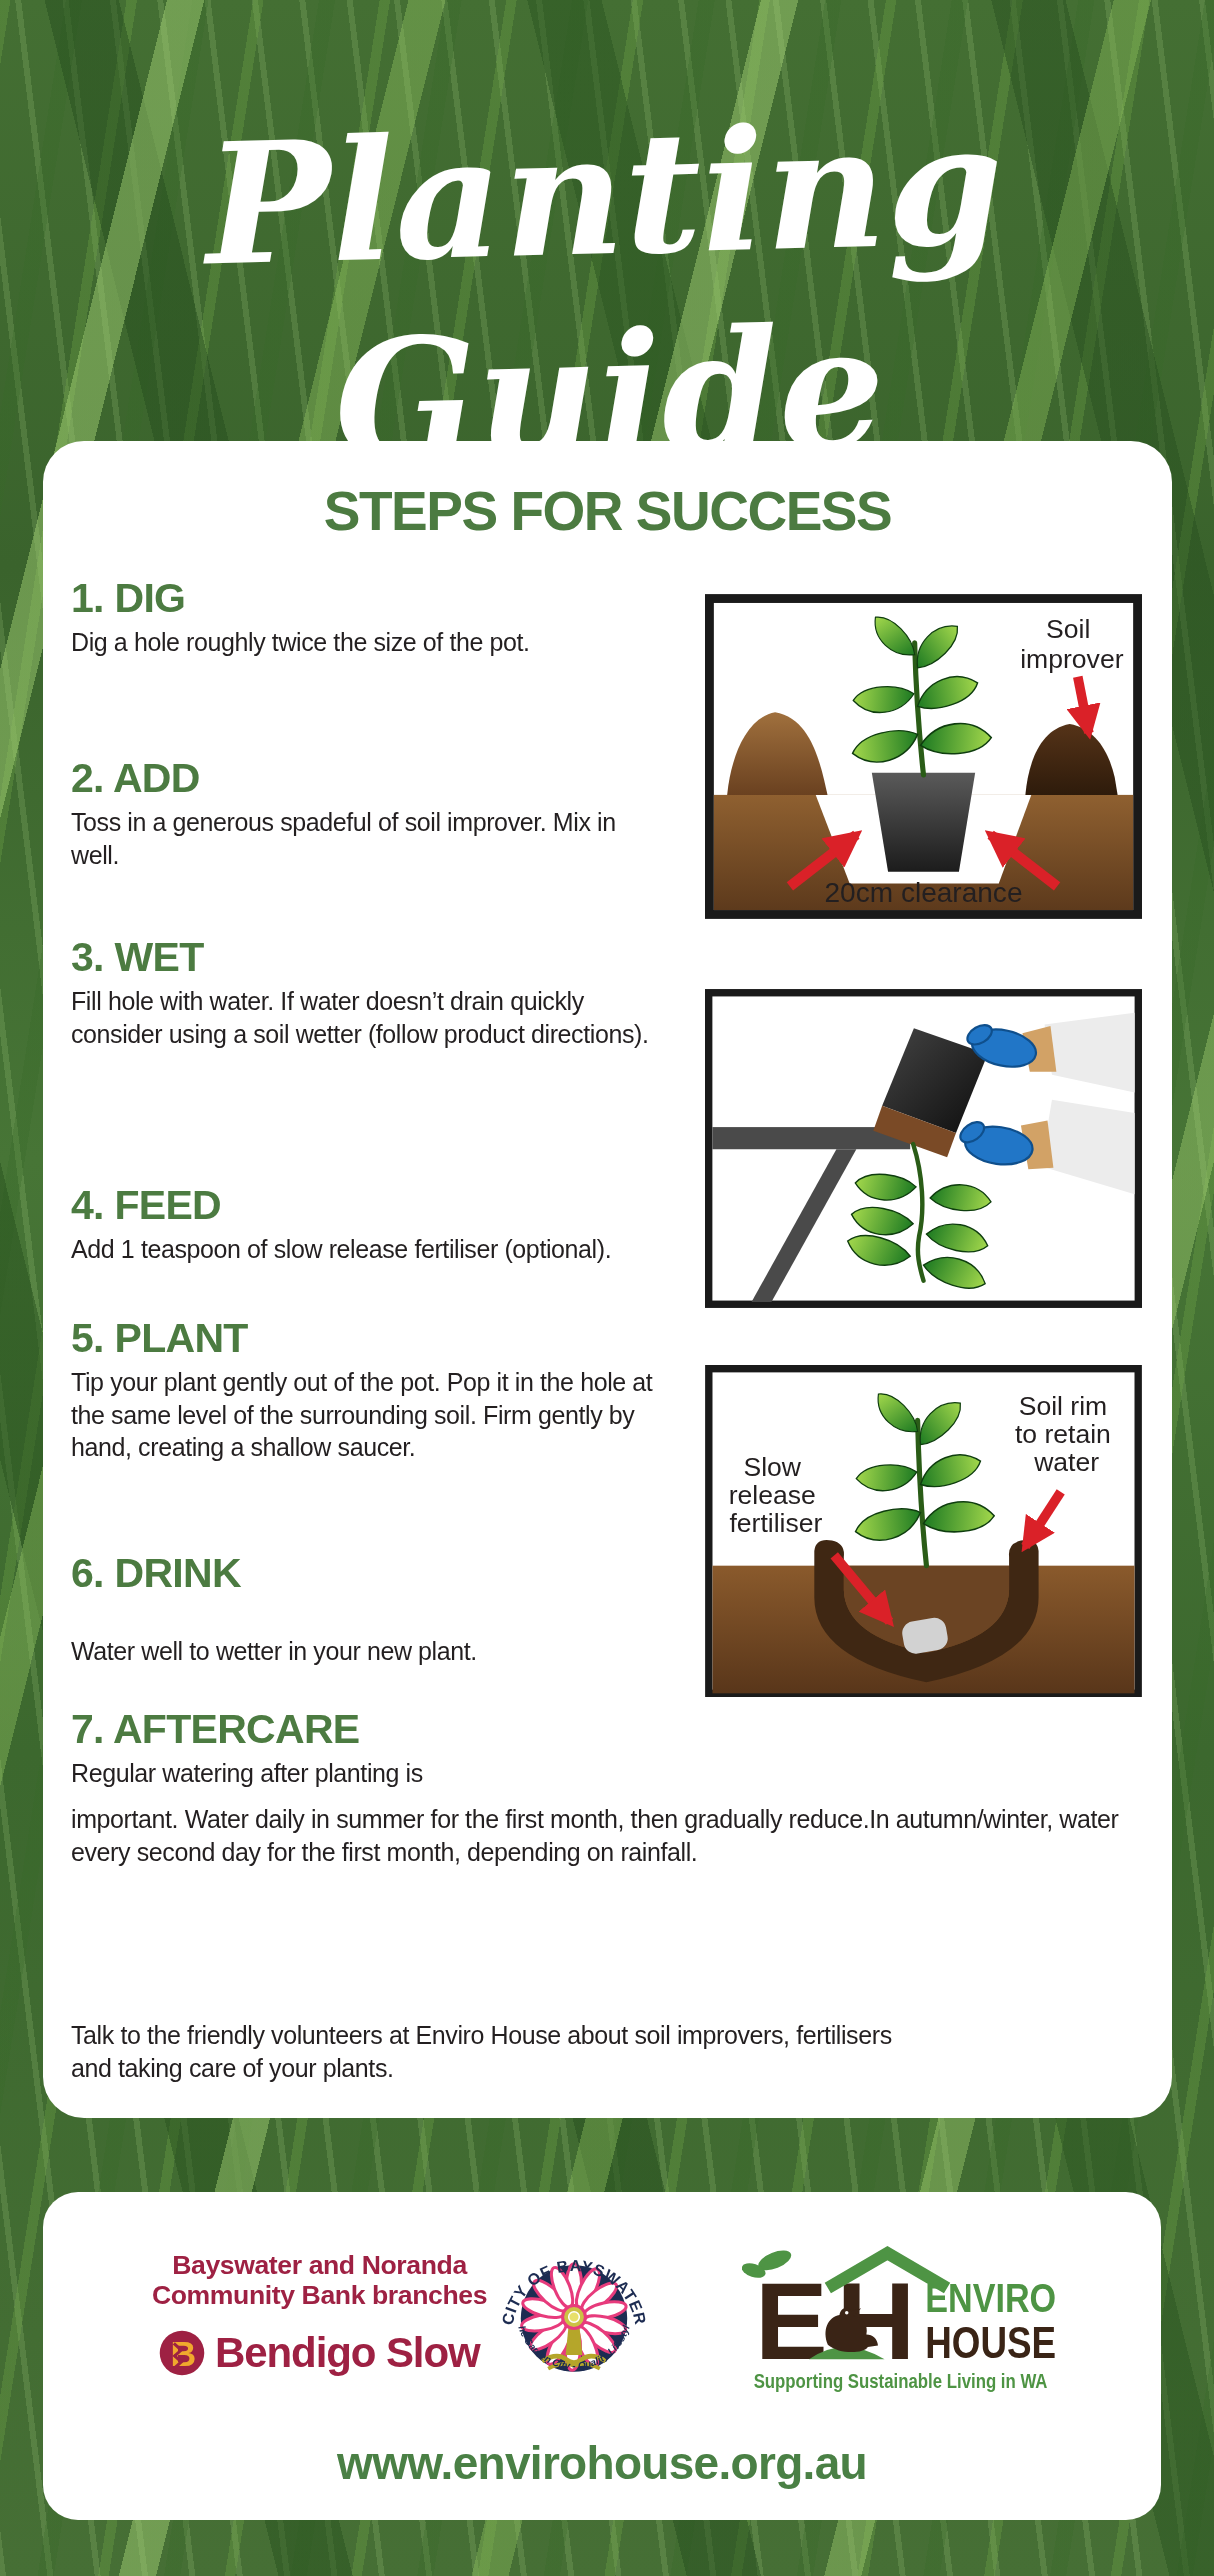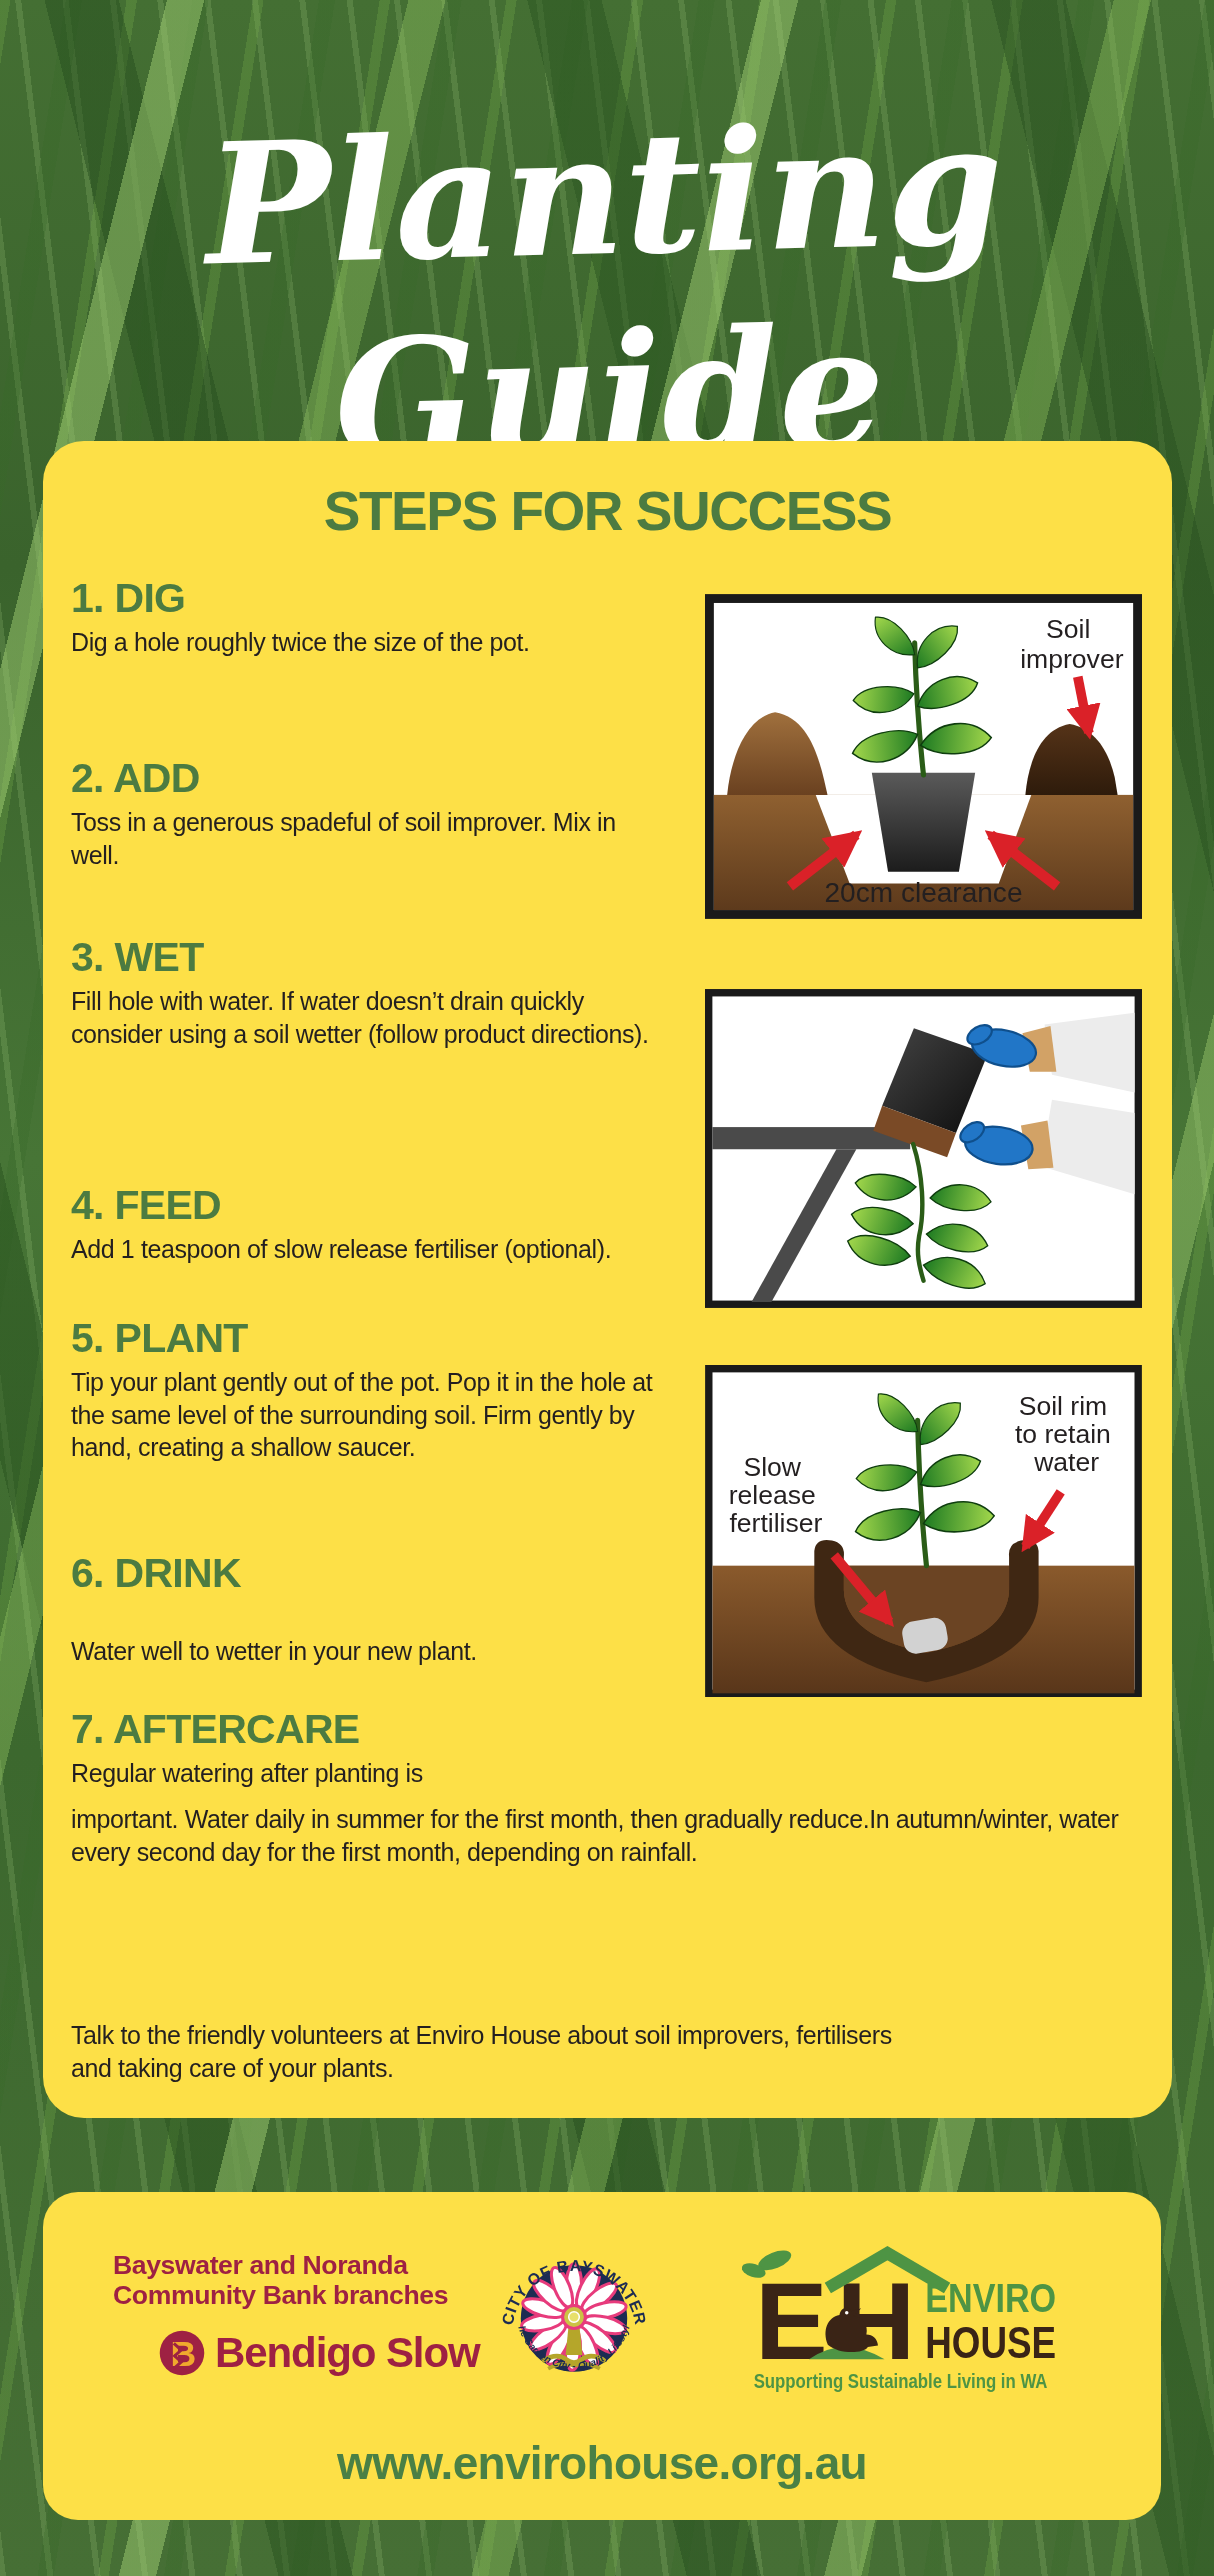--- a/index.html
+++ b/index.html
@@ -17,32 +17,32 @@
         transparent 67% 88%, rgba(38,78,30,.45) 88% 92%, transparent 92%),
       repeating-linear-gradient(99deg, rgba(120,175,75,.28) 0 10.3px, transparent 10.3px 65px,
         rgba(55,105,40,.3) 65px 81px, transparent 81px 125px),
       repeating-linear-gradient(83deg, rgba(190,230,150,.16) 0 5.9px, transparent 5.9px 47px),
       linear-gradient(180deg,#446f33 0%,#3a632c 22%,#477536 45%,#3c682e 68%,#466f35 100%);}
   
   .page-title{position:absolute;top:94px;left:0;width:100%;text-align:center;
     font-family:"DejaVu Serif",serif;font-style:italic;font-weight:bold;
     font-size:167px;line-height:1.2;color:#ffffff;transform:rotate(-1.5deg);}
   
-  .card{position:absolute;background:#fde047;border-radius:41px;}
+  .card{position:absolute;background:#ffffff;border-radius:41px;}
   .card-main{left:43px;top:441px;width:1129px;height:1677px;}
   .card-footer{left:43px;top:2192px;width:1118px;height:328px;border-radius:35px;}
   .steps-heading{position:absolute;top:38px;left:0;width:100%;text-align:center;
     font-weight:700;font-size:55px;letter-spacing:-1.5px;color:#4c7b41;}
   .sec-head{position:absolute;left:28px;font-weight:700;font-size:41px;line-height:1;
     letter-spacing:-0.7px;color:#4c7b41;white-space:nowrap;}
   .sec-body{position:absolute;left:28px;width:583px;font-size:25px;line-height:1.3;
     letter-spacing:-0.4px;color:#231f20;}
   .illu{position:absolute;left:662px;width:437px;}
   
-  .bendigo-block{position:absolute;left:70px;top:59px;width:413px;}
+  .bendigo-block{position:absolute;left:70px;top:59px;width:413px;text-align:center;}
   .bendigo-line{font-weight:700;font-size:26.6px;line-height:29.5px;letter-spacing:-0.4px;color:#9e2143;}
   .bendigo-row{margin-top:19px;display:flex;align-items:center;justify-content:center;gap:9.6px;}
   .bendigo-word{font-weight:700;font-size:42px;letter-spacing:-1.1px;color:#9e2143;}
   .bayswater-logo{position:absolute;left:455px;top:49px;width:152px;height:152px;}
   .enviro-logo{position:absolute;left:699px;top:50px;width:320px;height:156px;}
   .footer-url{position:absolute;left:0;top:244px;width:100%;text-align:center;
     font-weight:700;font-size:46px;letter-spacing:-0.7px;color:#4a8045;}
   svg text{font-family:"Liberation Sans",sans-serif;}
 </style>
 </head>

